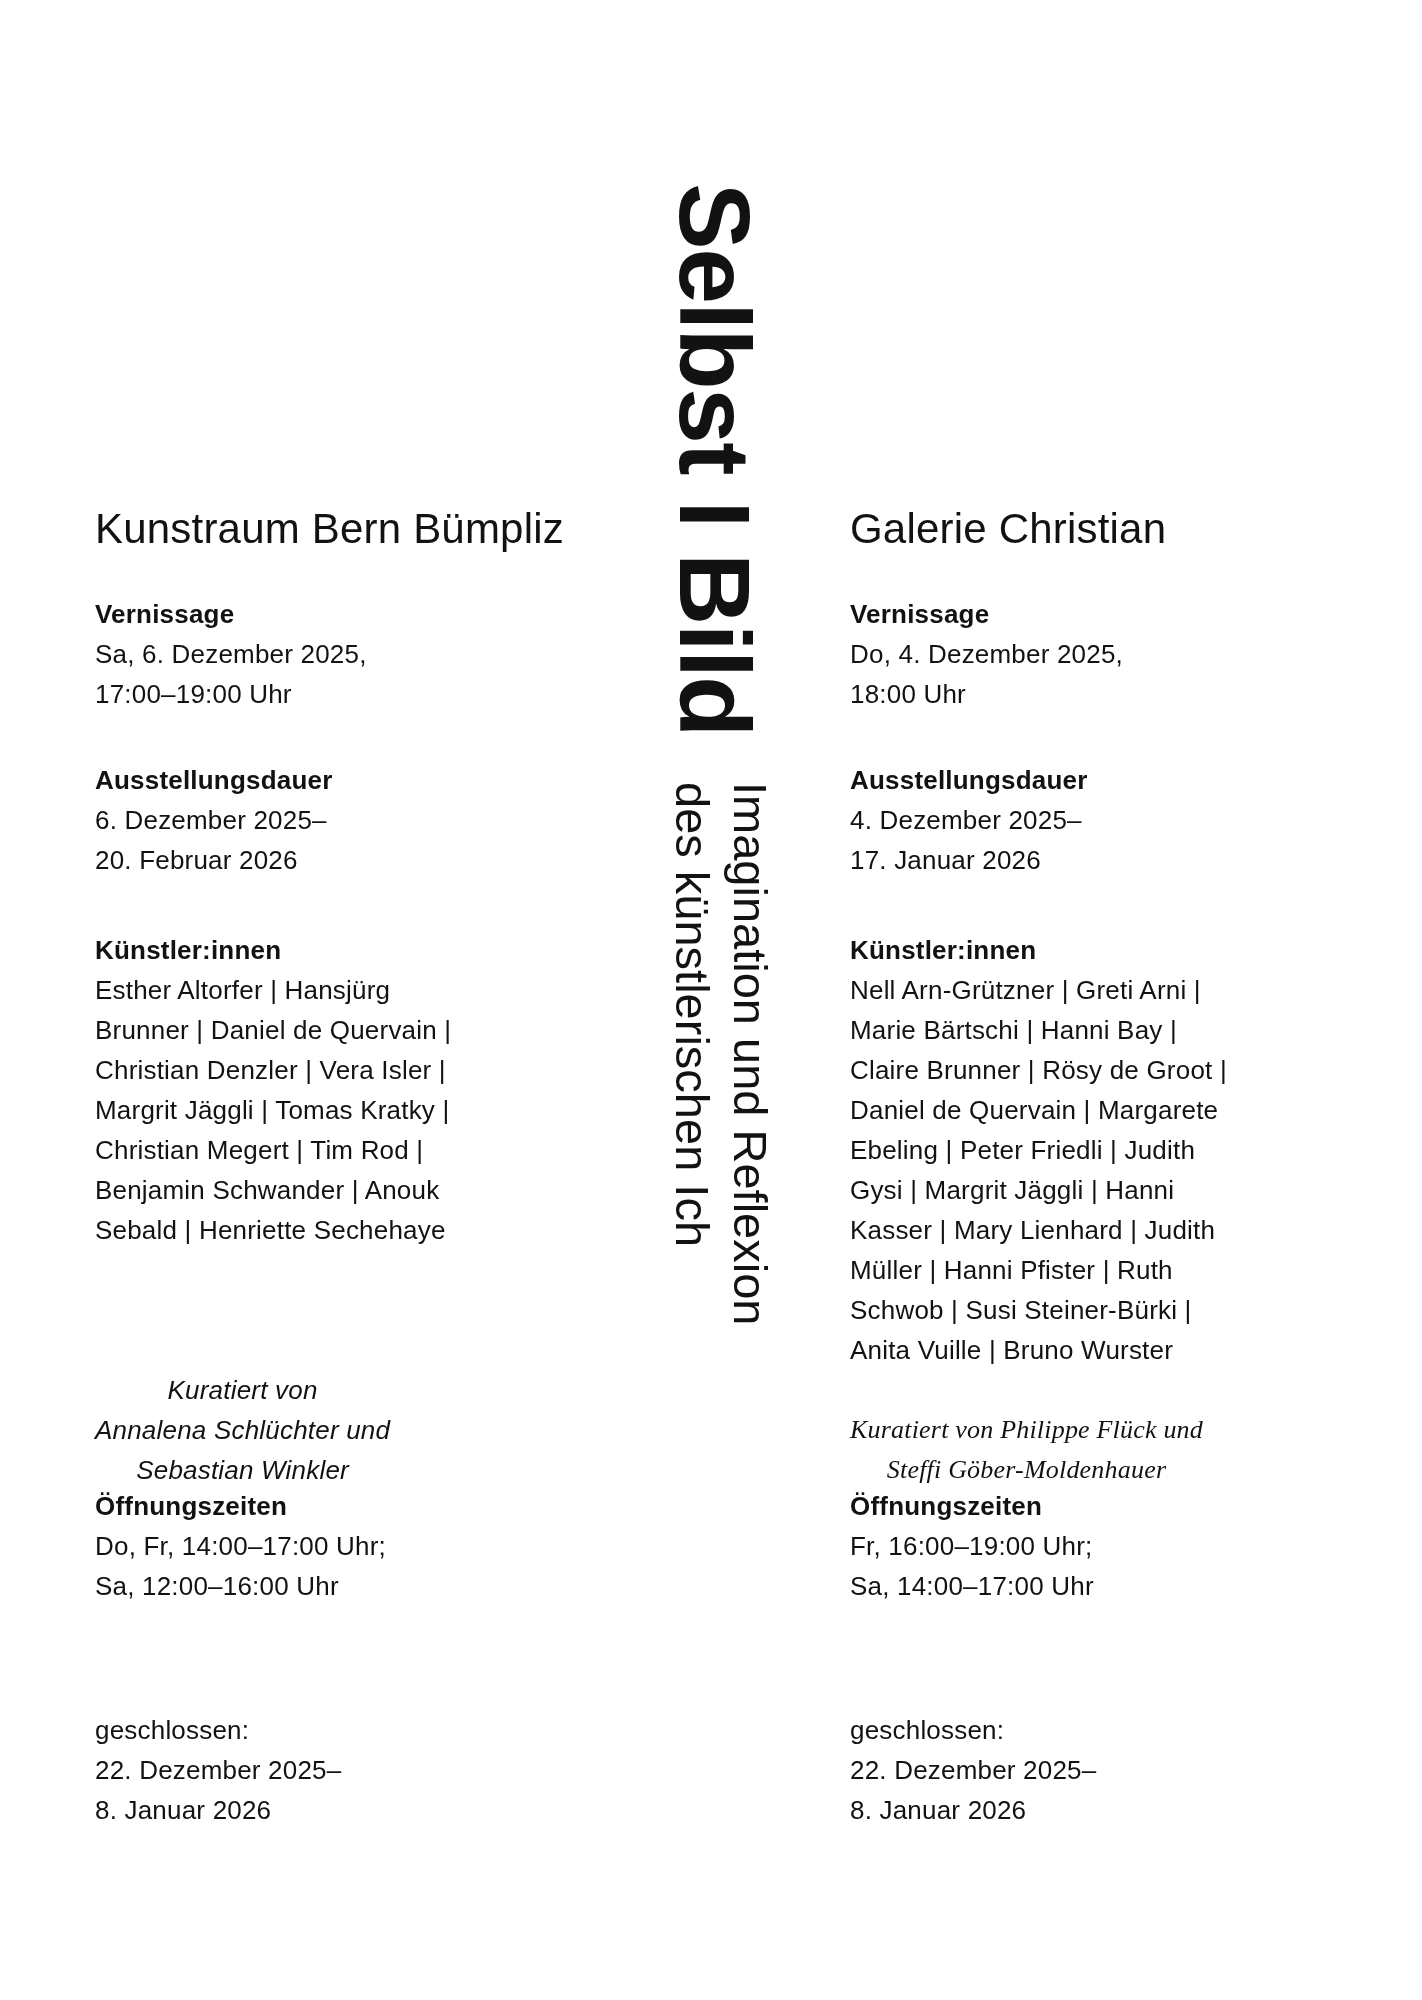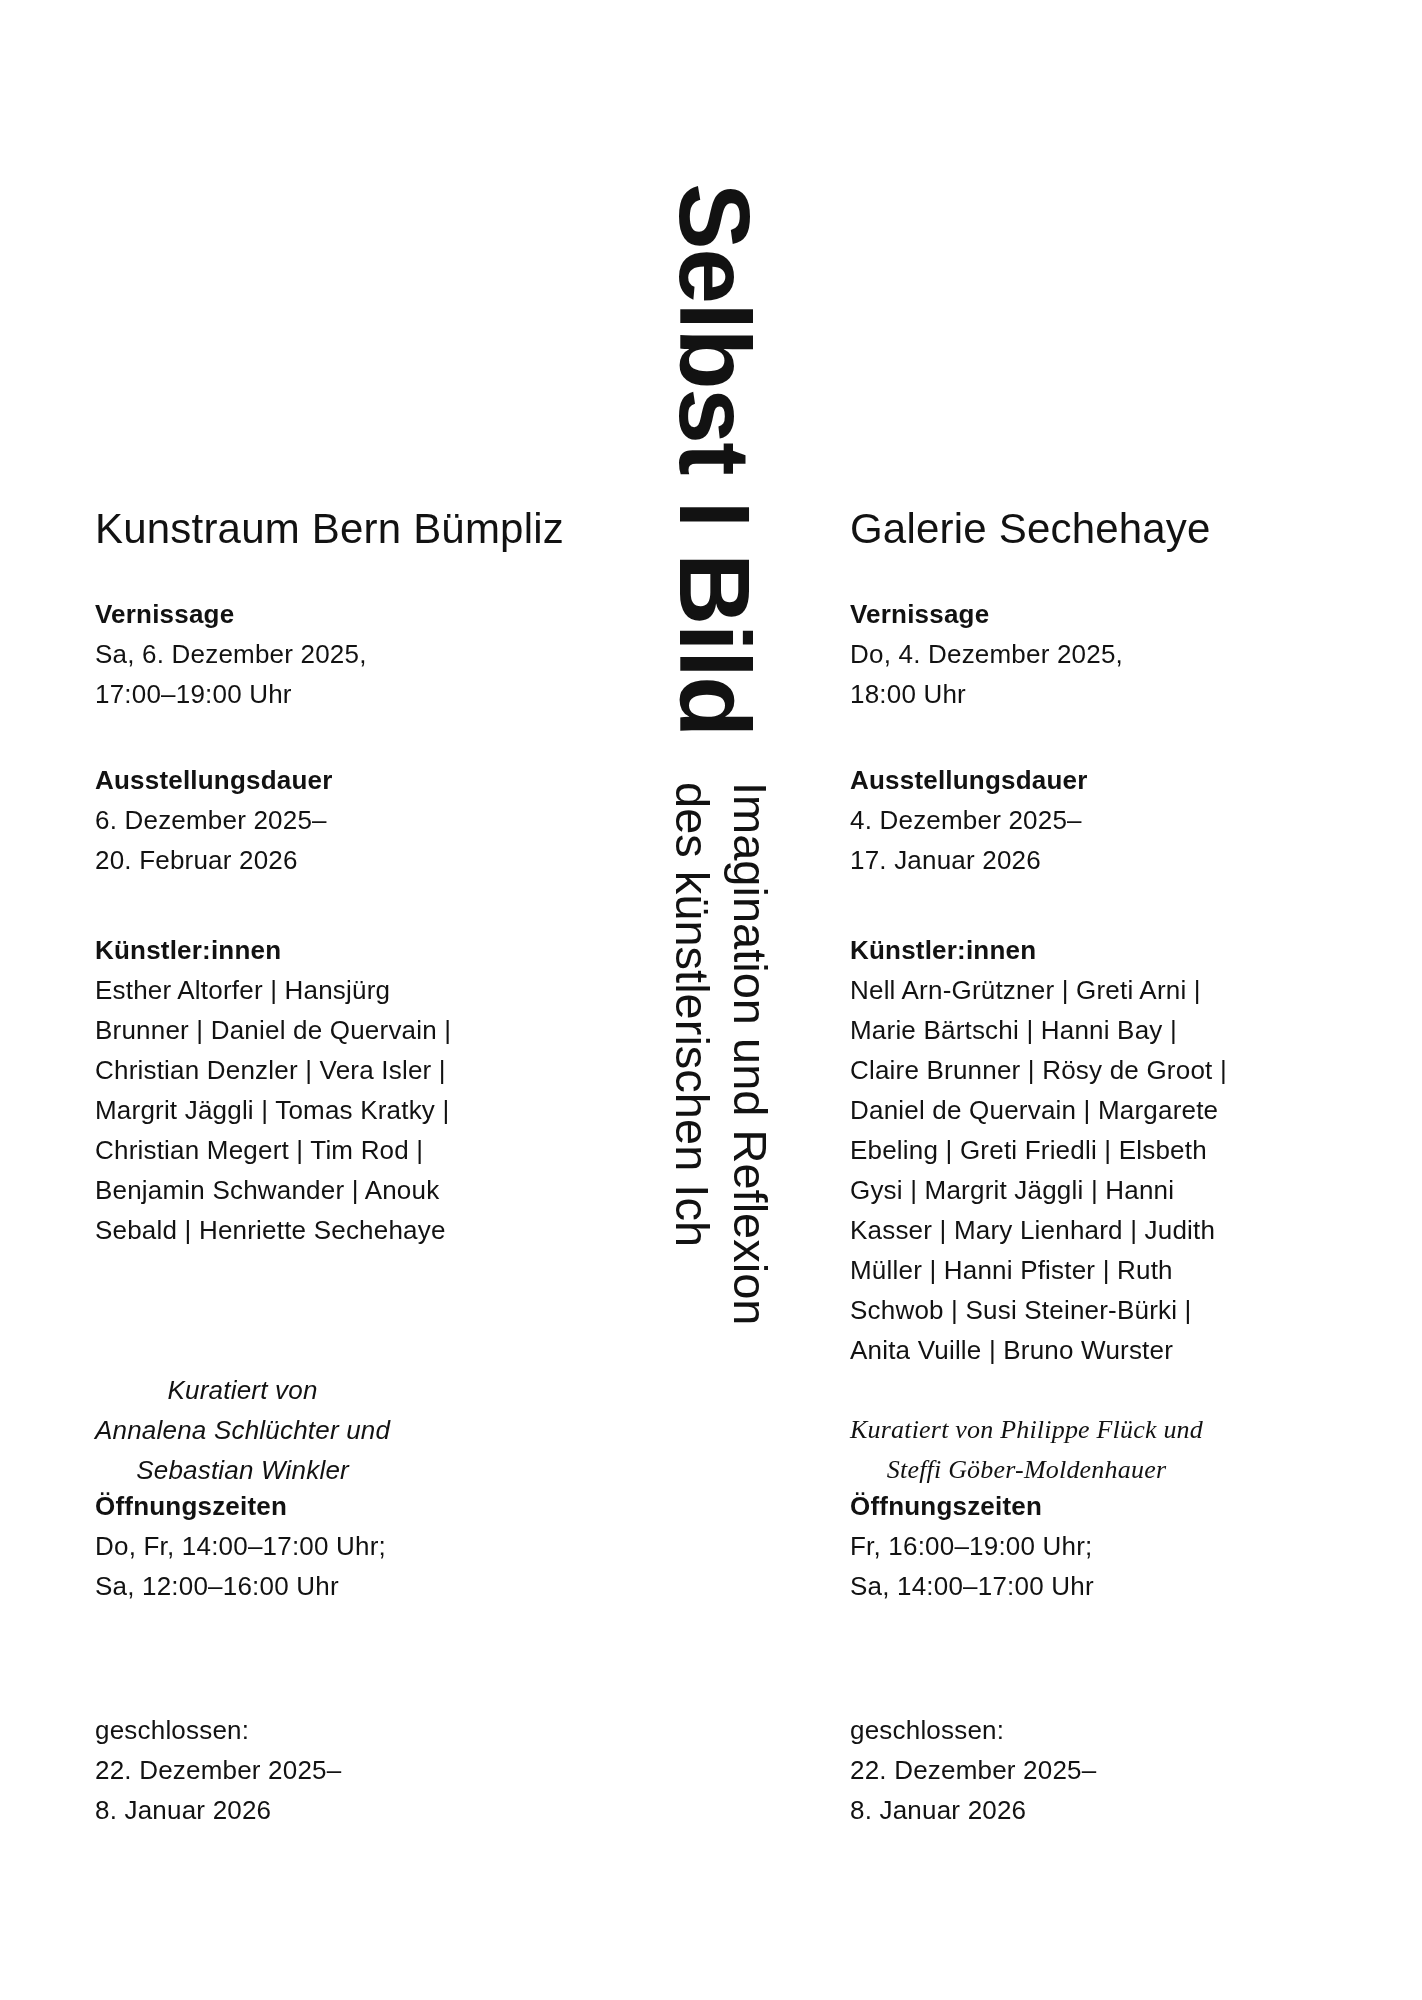--- a/index.html
+++ b/index.html
@@ -101,41 +101,41 @@
     <div>Do, Fr, 14:00–17:00 Uhr;</div>
     <div>Sa, 12:00–16:00 Uhr</div>
   </div>
 
   <div class="block col-left y-closed">
     <div>geschlossen:</div>
     <div>22. Dezember 2025–</div>
     <div>8. Januar 2026</div>
   </div>
 
-  <div class="block col-right y-name venue-name">Galerie Sechehaye</div>
+  <div class="block col-right y-name venue-name">Galerie Christian</div>
 
   <div class="block col-right y-vern">
     <div class="label">Vernissage</div>
     <div>Do, 4. Dezember 2025,</div>
     <div>18:00 Uhr</div>
   </div>
 
   <div class="block col-right y-dur">
     <div class="label">Ausstellungsdauer</div>
     <div>4. Dezember 2025–</div>
     <div>17. Januar 2026</div>
   </div>
 
   <div class="block col-right y-art">
     <div class="label">Künstler:innen</div>
     <div>Nell Arn-Grützner | Greti Arni |</div>
     <div>Marie Bärtschi | Hanni Bay |</div>
     <div>Claire Brunner | Rösy de Groot |</div>
     <div>Daniel de Quervain | Margarete</div>
-    <div>Ebeling | Greti Friedli | Elsbeth</div>
+    <div>Ebeling | Peter Friedli | Judith</div>
     <div>Gysi | Margrit Jäggli | Hanni</div>
     <div>Kasser | Mary Lienhard | Judith</div>
     <div>Müller | Hanni Pfister | Ruth</div>
     <div>Schwob | Susi Steiner-Bürki |</div>
     <div>Anita Vuille | Bruno Wurster</div>
   </div>
 
   <div class="block col-right y-cur-r italic">
     <div>Kuratiert von Philippe Flück und</div>
     <div>Steffi Göber-Moldenhauer</div>

